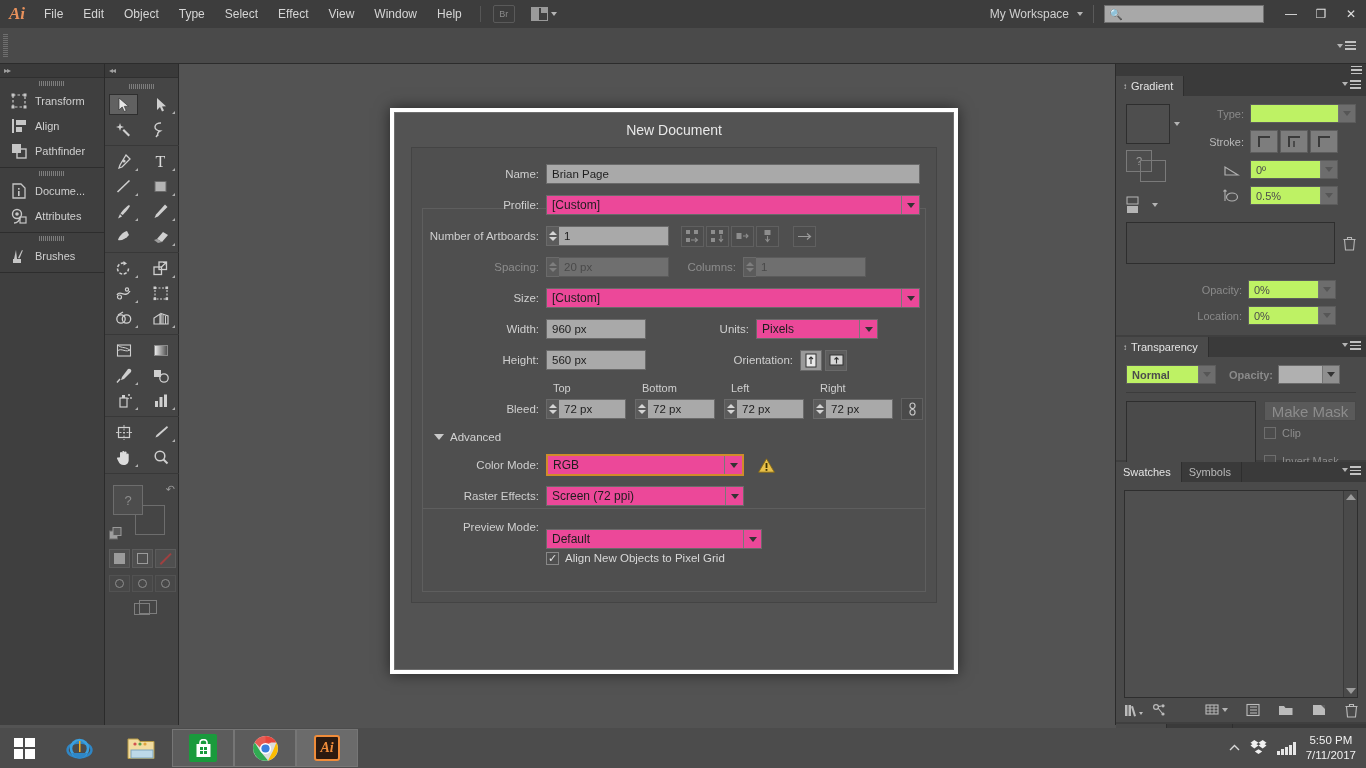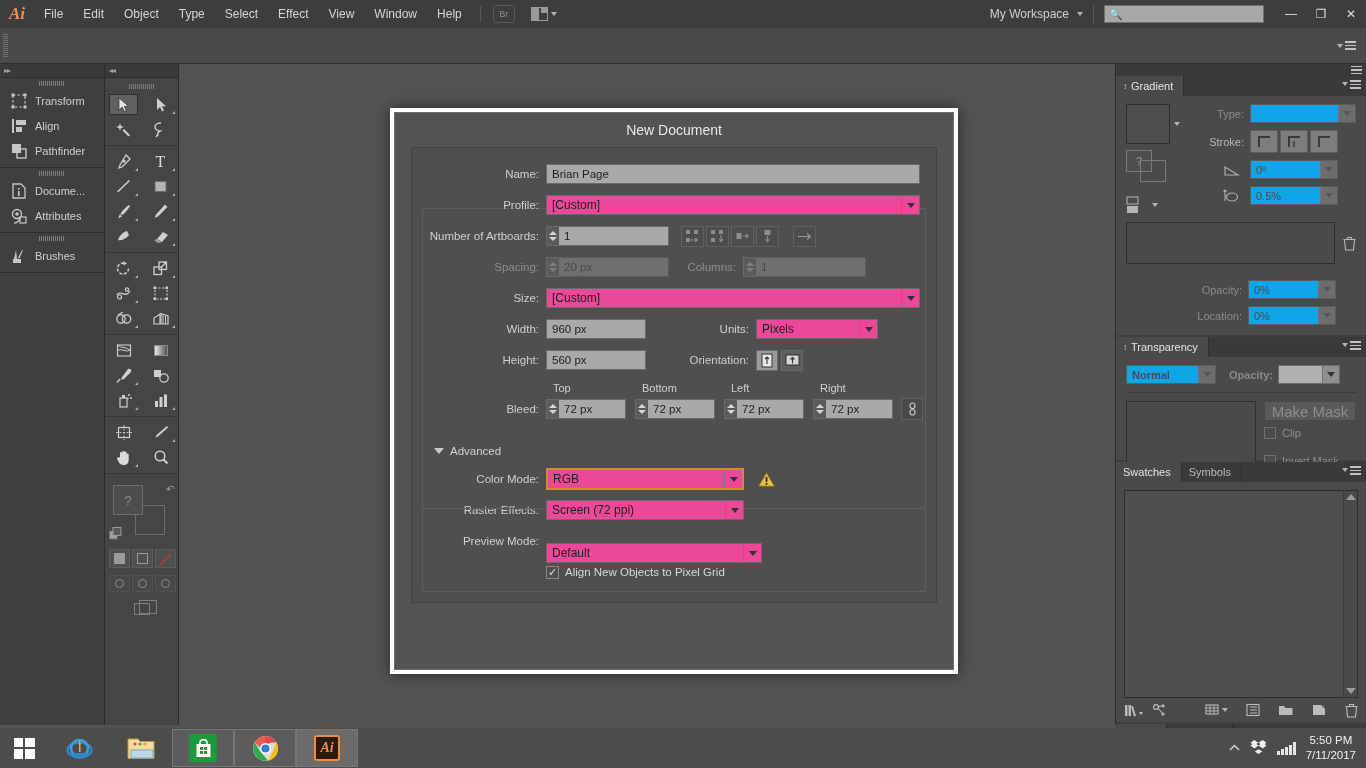--- a/index.html
+++ b/index.html
@@ -195,21 +195,21 @@
   .hamb span { width: 11px; height: 1.5px; background: #c2c2c2; display: block; }
   .panel-body { background: #4a4a4a; padding: 8px 10px 10px 10px; }
 
   .row { display: flex; align-items: center; margin-bottom: 7px; }
   .rlabel { font-size: 11px; color: #b8b8b8; text-align: right; }
   .rlabel.dim { color: #8a8a8a; }
   .ai-select {
     height: 19px; background: #8f8f8f; border: 1px solid #6a6a6a; display: flex; align-items: center;
     position: relative; padding-left: 5px; font-size: 11px; color: #222;
   }
-  .ai-select.dis { background: #0ea5e9; color: #4c4c4c; border-color: #5c5c5c; }
+  .ai-select.dis { background: #bef264; color: #4c4c4c; border-color: #5c5c5c; }
   .ai-select .arrowbox {
     position: absolute; right: 0; top: 0; bottom: 0; width: 17px; background: #8f8f8f;
     border-left: 1px solid #757575; display: flex; align-items: center; justify-content: center;
   }
   .ai-select.dis .arrowbox { background: #6d6d6d; }
   .dn-caret {
     width: 0; height: 0; border-left: 4px solid transparent; border-right: 4px solid transparent;
     border-top: 5px solid #333;
   }
   .ai-select.dis .dn-caret { border-top-color: #565656; }
@@ -1097,21 +1097,21 @@
           <span>Pixels</span>
           <span class="abox">
               <i class="dn-caret"></i>
             </span>
         </div>
       </div>
 
       <div class="d-row">
         <div class="d-label">Height:</div>
         <input class="d-input" style="width: 100px;" value="560 px">
-        <div style="width:110px;text-align:right;padding-right:7px;font-size:11.5px;color:#cfcfcf;">Orientation:</div>
+        <div style="width:110px;text-align:right;padding-right:7px;font-size:11.5px;color:#cfcfcf;margin-left:44px;">Orientation:</div>
         <div style="display:flex;gap:3px;">
           <div style="width:22px;height:21px;background:#9a9a9a;border:1px solid #6a6a6a;display:flex;align-items:center;justify-content:center;">
             <svg width="14" height="15" viewBox="0 0 14 15">
               <rect x="2" y="1" width="10" height="13" fill="#e9e9e9" stroke="#333"></rect>
               <path d="M7 4 v7 M5 6 l2 -2 2 2" fill="none" stroke="#333" stroke-width="1.1"></path>
             </svg>
           </div>
           <div style="width:22px;height:21px;background:#5d5d5d;border:1px solid #6a6a6a;display:flex;align-items:center;justify-content:center;">
             <svg width="15" height="15" viewBox="0 0 15 15">
               <rect x="1" y="2" width="13" height="10" fill="#d6d6d6" stroke="#333"></rect>
@@ -1152,21 +1152,21 @@
         </div>
         <input class="d-input" style="width: 67px; border-left: none; margin-right: 8px;" value="72 px">
         <div class="link-btn">
           <svg width="9" height="14" viewBox="0 0 9 14">
             <rect x="2" y="1" width="5" height="5.5" rx="2.5" fill="none" stroke="#c5c5c5" stroke-width="1.2"></rect>
             <rect x="2" y="7.5" width="5" height="5.5" rx="2.5" fill="none" stroke="#c5c5c5" stroke-width="1.2"></rect>
           </svg>
         </div>
       </div>
 
-      <div style="display:flex;align-items:center;gap:6px;margin:24px 0 0 22px;position:relative;z-index:3;background:#4f4f4f;width:92px;">
+      <div style="display:flex;align-items:center;gap:6px;margin:10px 0 0 22px;position:relative;z-index:3;background:#4f4f4f;width:92px;">
         <div style="width:0;height:0;border-left:5px solid transparent;border-right:5px solid transparent;border-top:6px solid #c9c9c9;"></div>
         <span style="font-size:11.5px;color:#d2d2d2;">Advanced</span>
       </div>
       <div class="adv-line" style="top:360px;"></div>
 
       <div class="d-row" style="margin-top:10px;">
         <div class="d-label">Color Mode:</div>
         <div class="d-select focus" style="width:198px;">
           <span>RGB</span>
           <span class="abox">

